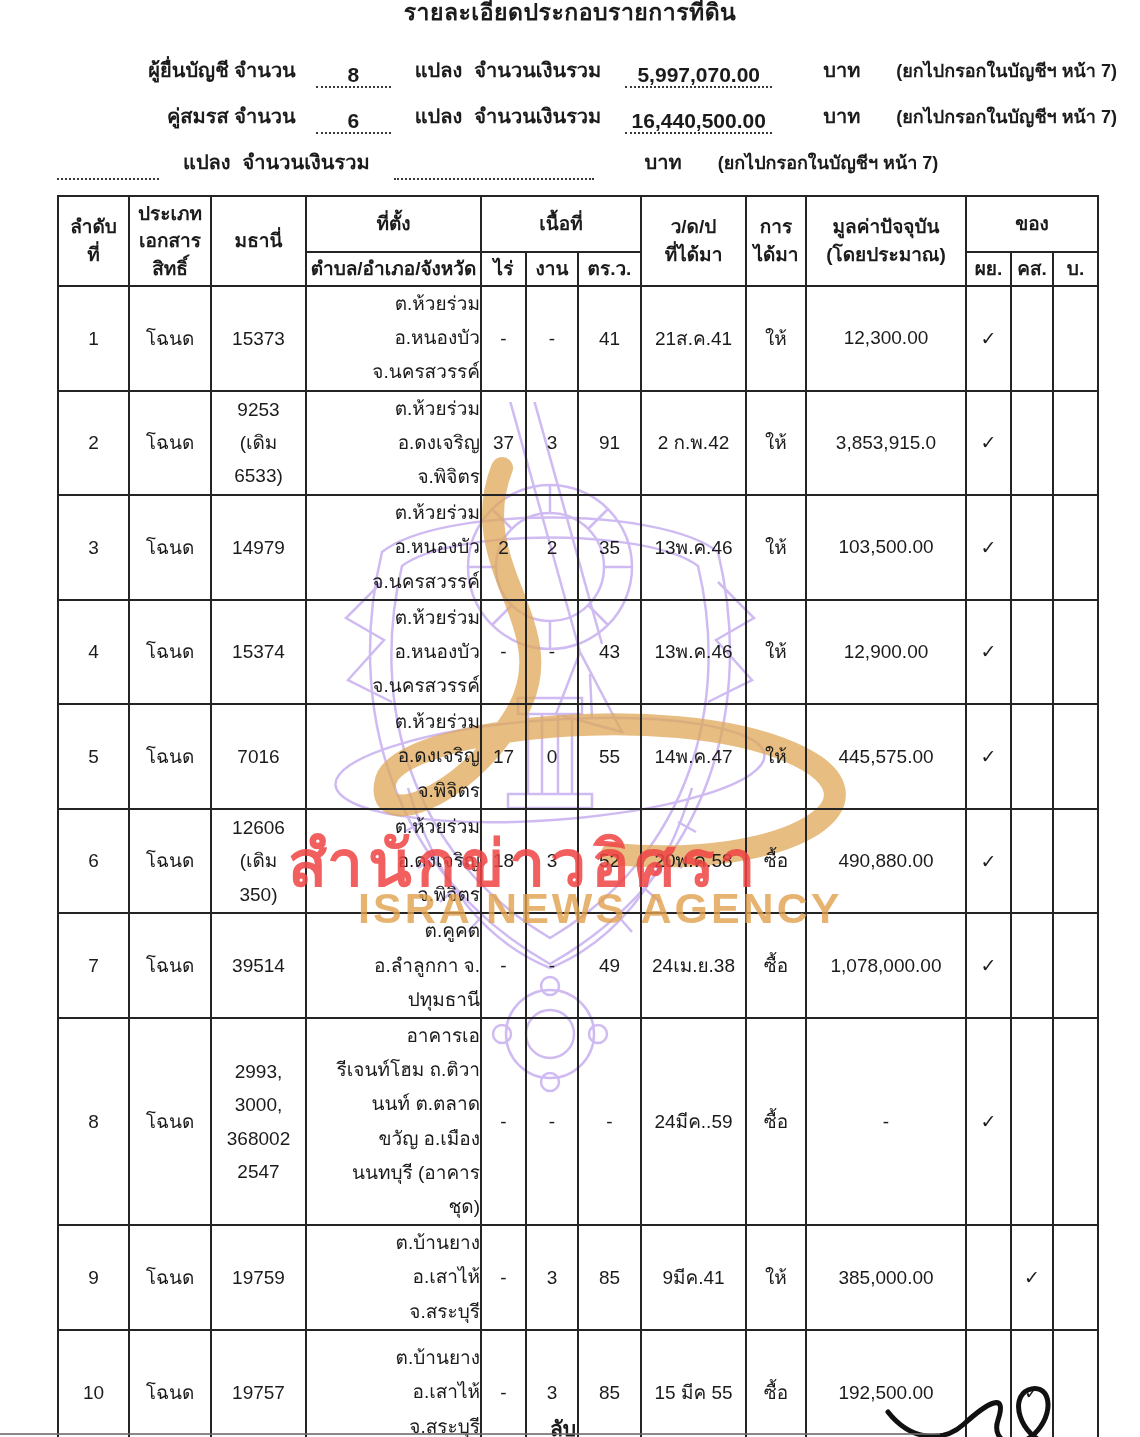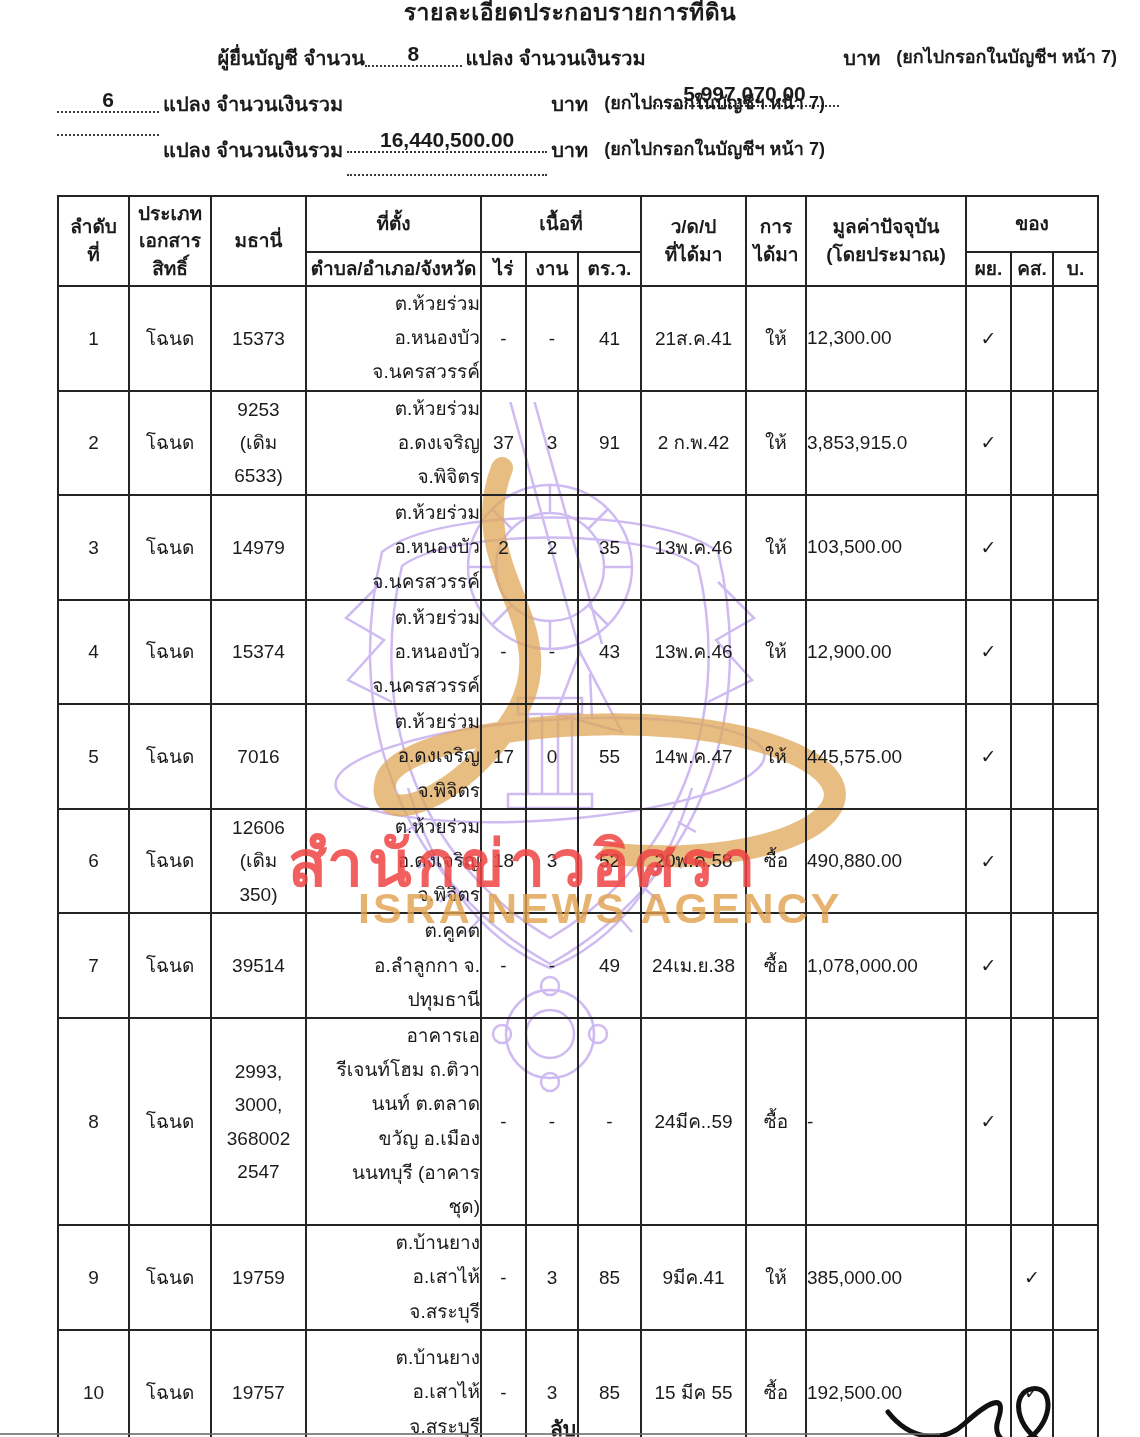--- a/index.html
+++ b/index.html
@@ -12,51 +12,51 @@
   
   .doc-title {
     position:absolute; top:-6px; left:0; width:100%;
     text-align:center; font-size:23px; font-weight:bold;
     letter-spacing:0.5px;
   }
 
   
   .summary { position:absolute; top:42px; left:57px; width:1060px; }
   .summary-row {
-    display:flex; align-items:flex-start;
-    height:46px; font-size:20px; font-weight:600; white-space:nowrap;
+    display:flex; align-items:flex-end;
+    height:46px; font-size:20px; font-weight:600; white-space:nowrap;gap:20px;
   }
   .s-label { width:325px; text-align:right; padding-bottom:2px; }
   .s-fill {
     border-bottom:2px dotted #3a3a3a; text-align:center;
     font-size:21px; padding-bottom:0px; line-height:1.1;
   }
   .s-fill.count { width:102px; }
   .s-fill.amount { width:200px;margin-top:40px; }
-  .s-mid { padding:0 4px 2px 4px; }
-  .s-unit { padding:0 2px 2px 4px; }
+  .s-mid { padding:0 4px 2px 4px;font-family:Liberation Mono, monospace; }
+  .s-unit { padding:0 2px 2px 4px;margin-left:27px; }
   .s-note { font-size:18px; padding:0 0 3px 14px; font-weight:600; }
 
   
   table.land {
     position:absolute; top:195px; left:57px;
     width:1040px; border-collapse:collapse; table-layout:fixed;
     background:transparent;
   }
   .land th, .land td {
     border:2px solid #242424; padding:0; vertical-align:middle;
     font-size:19px; font-weight:400; overflow:hidden;
   }
   .land thead th { font-weight:600; line-height:1.45; }
   .land thead tr.h1 { height:56px; }
   .land thead tr.h2 { height:34px; }
   .pre { white-space:pre-line; }
   .cell-center { text-align:center; line-height:1.75; }
   .cell-loc { text-align:right; padding:4px 4px 4px 9px; line-height:1.8; }
-  .cell-value { text-align:left; padding-right:14px; }
+  .cell-value { text-align:center; padding-right:14px; }
   .cell-check { text-align:center; font-size:23px; }
 
   
   .wm { position:absolute; pointer-events:none; }
   .wm-svg { left:250px; top:402px; }
   .wm-thai {
     left:288px; top:812px; font-size:64px; font-weight:bold;
     color:#ef4444; opacity:0.85; letter-spacing:5px; z-index:6; white-space:nowrap;
   }
   .wm-latin {
@@ -140,20 +140,21 @@
 <div class="summary">
     <div class="summary-row">
       <span class="s-label">ผู้ยื่นบัญชี  จำนวน</span>
       <span class="s-fill count">8</span>
       <span class="s-mid">แปลง จำนวนเงินรวม</span>
       <span class="s-fill amount">5,997,070.00</span>
       <span class="s-unit">บาท</span>
       <span class="s-note">(ยกไปกรอกในบัญชีฯ หน้า 7)</span>
     </div>
     <div class="summary-row">
+      <span class="s-label">คู่สมรส  จำนวน</span>
       <span class="s-fill count">6</span>
       <span class="s-mid">แปลง จำนวนเงินรวม</span>
       <span class="s-fill amount">16,440,500.00</span>
       <span class="s-unit">บาท</span>
       <span class="s-note">(ยกไปกรอกในบัญชีฯ หน้า 7)</span>
     </div>
     <div class="summary-row">
       <span class="s-fill count"></span>
       <span class="s-mid">แปลง จำนวนเงินรวม</span>
       <span class="s-fill amount"></span>

